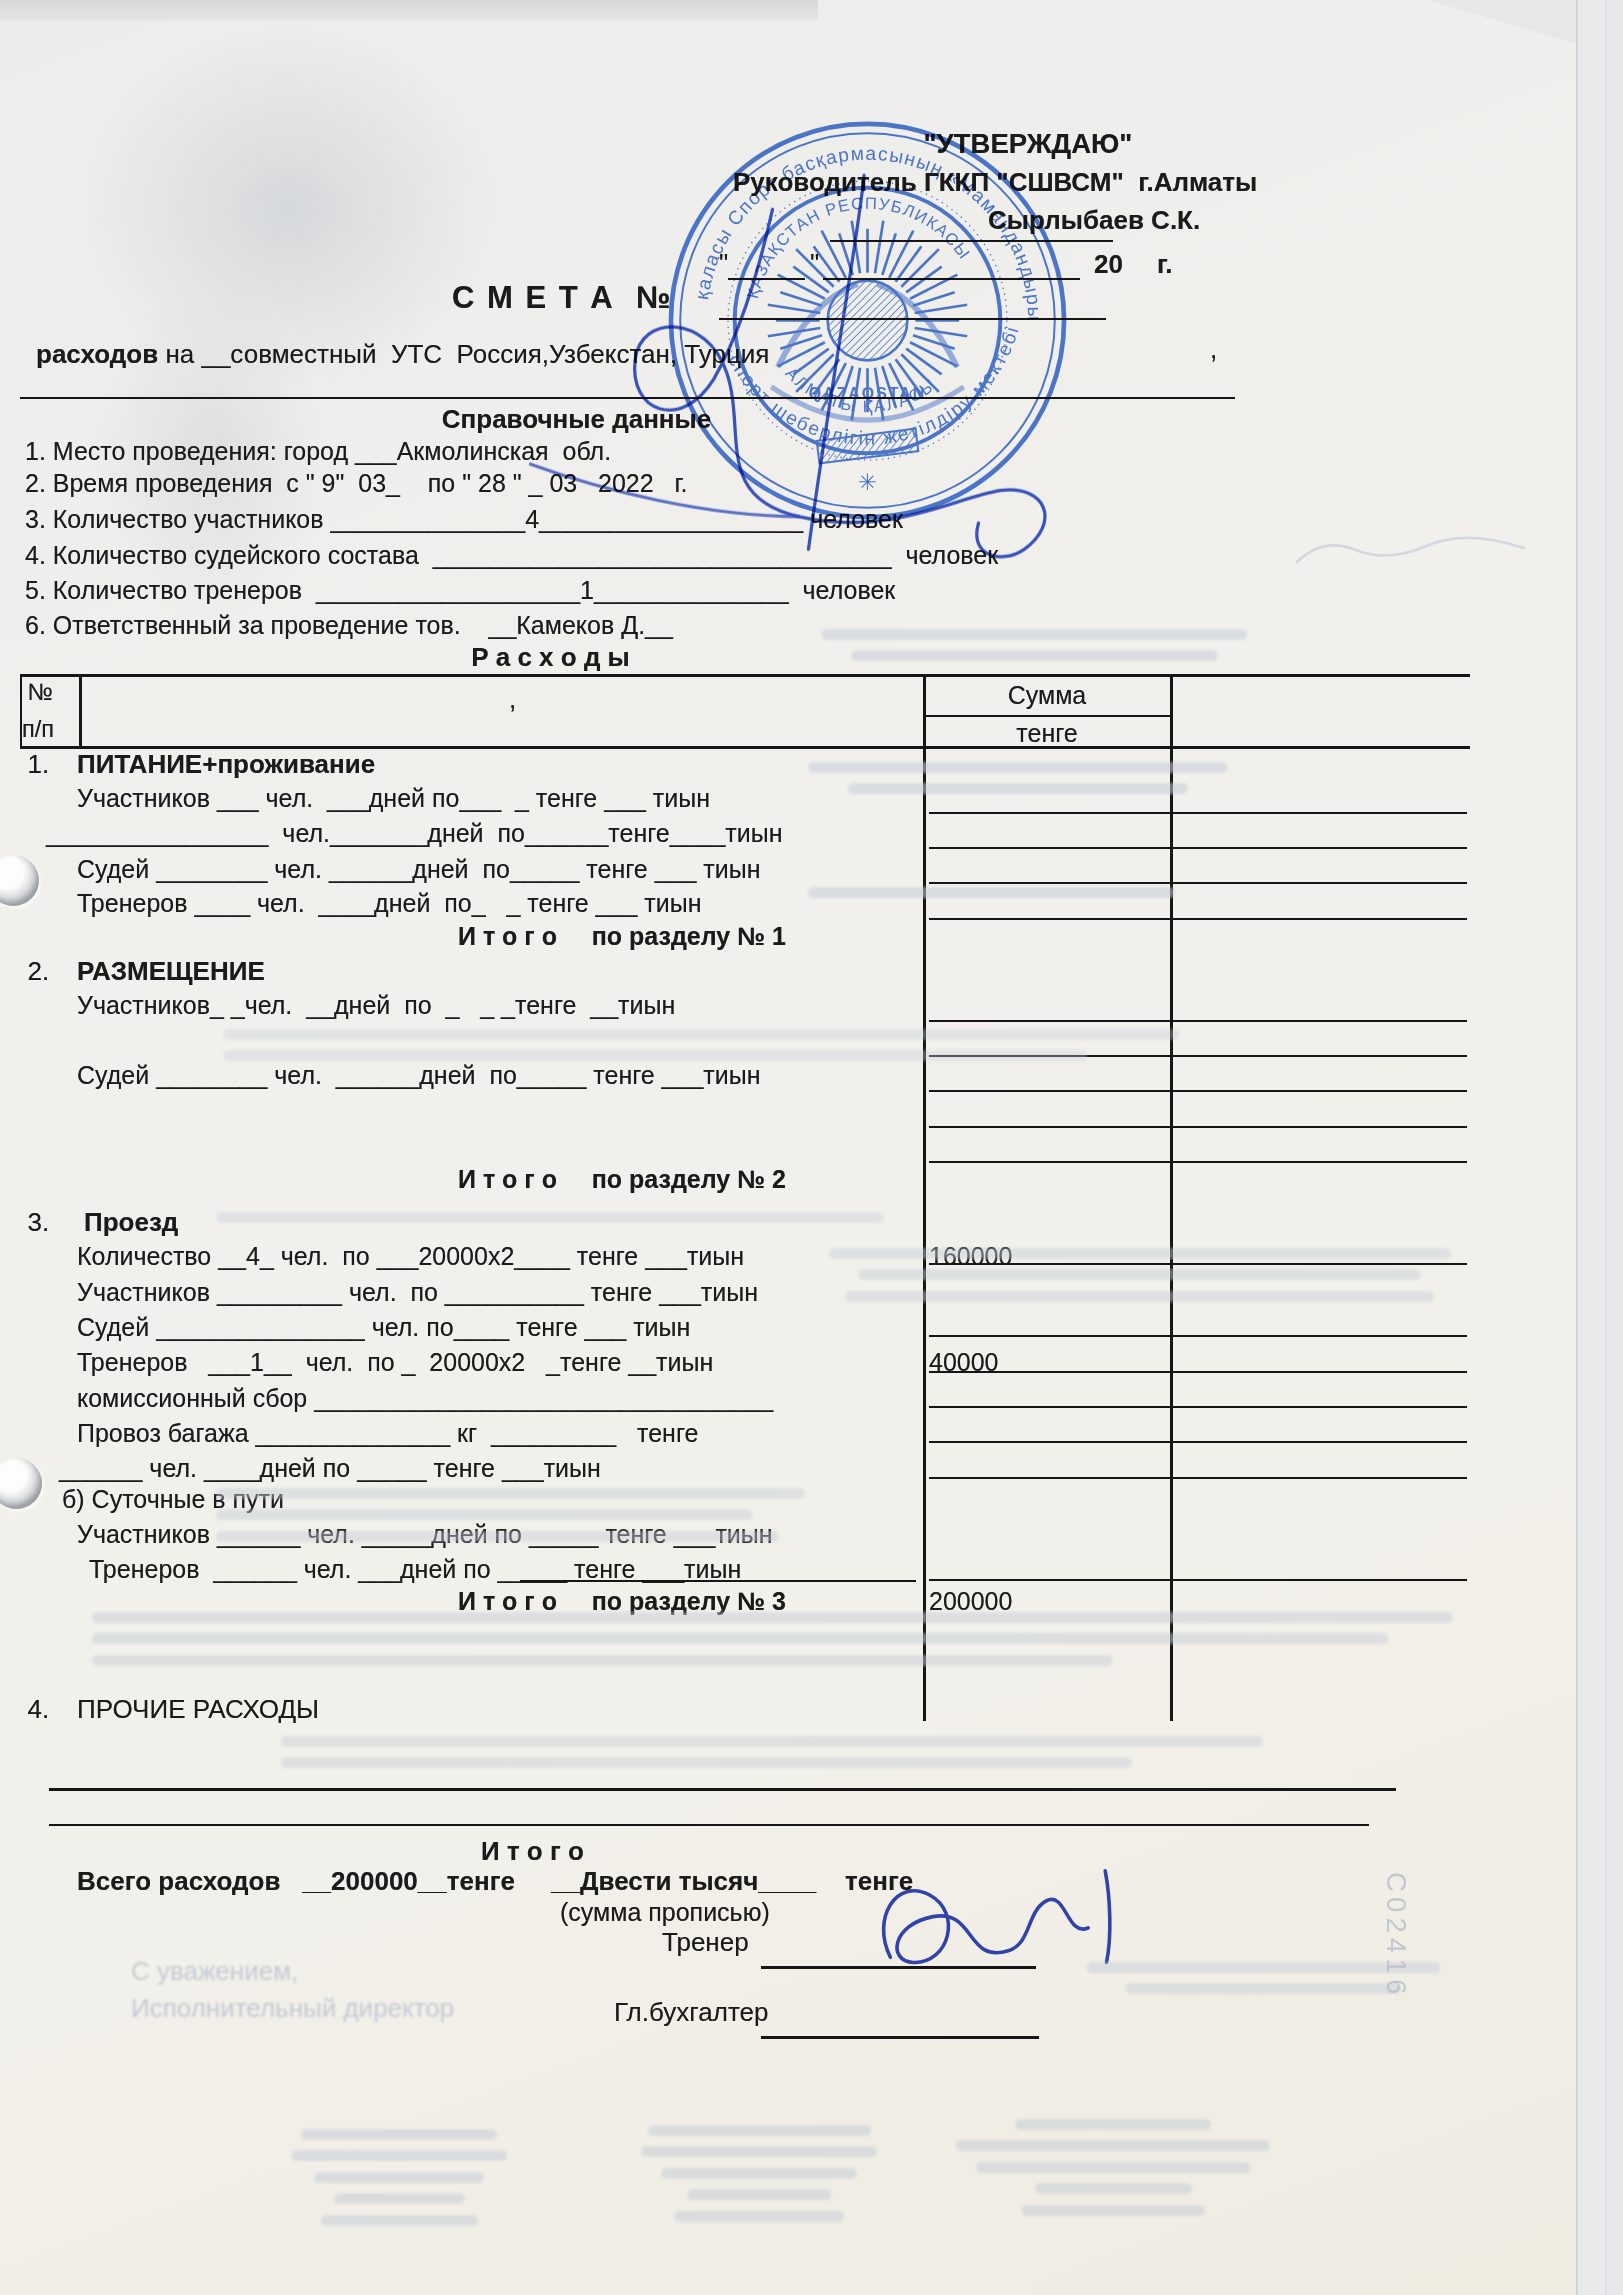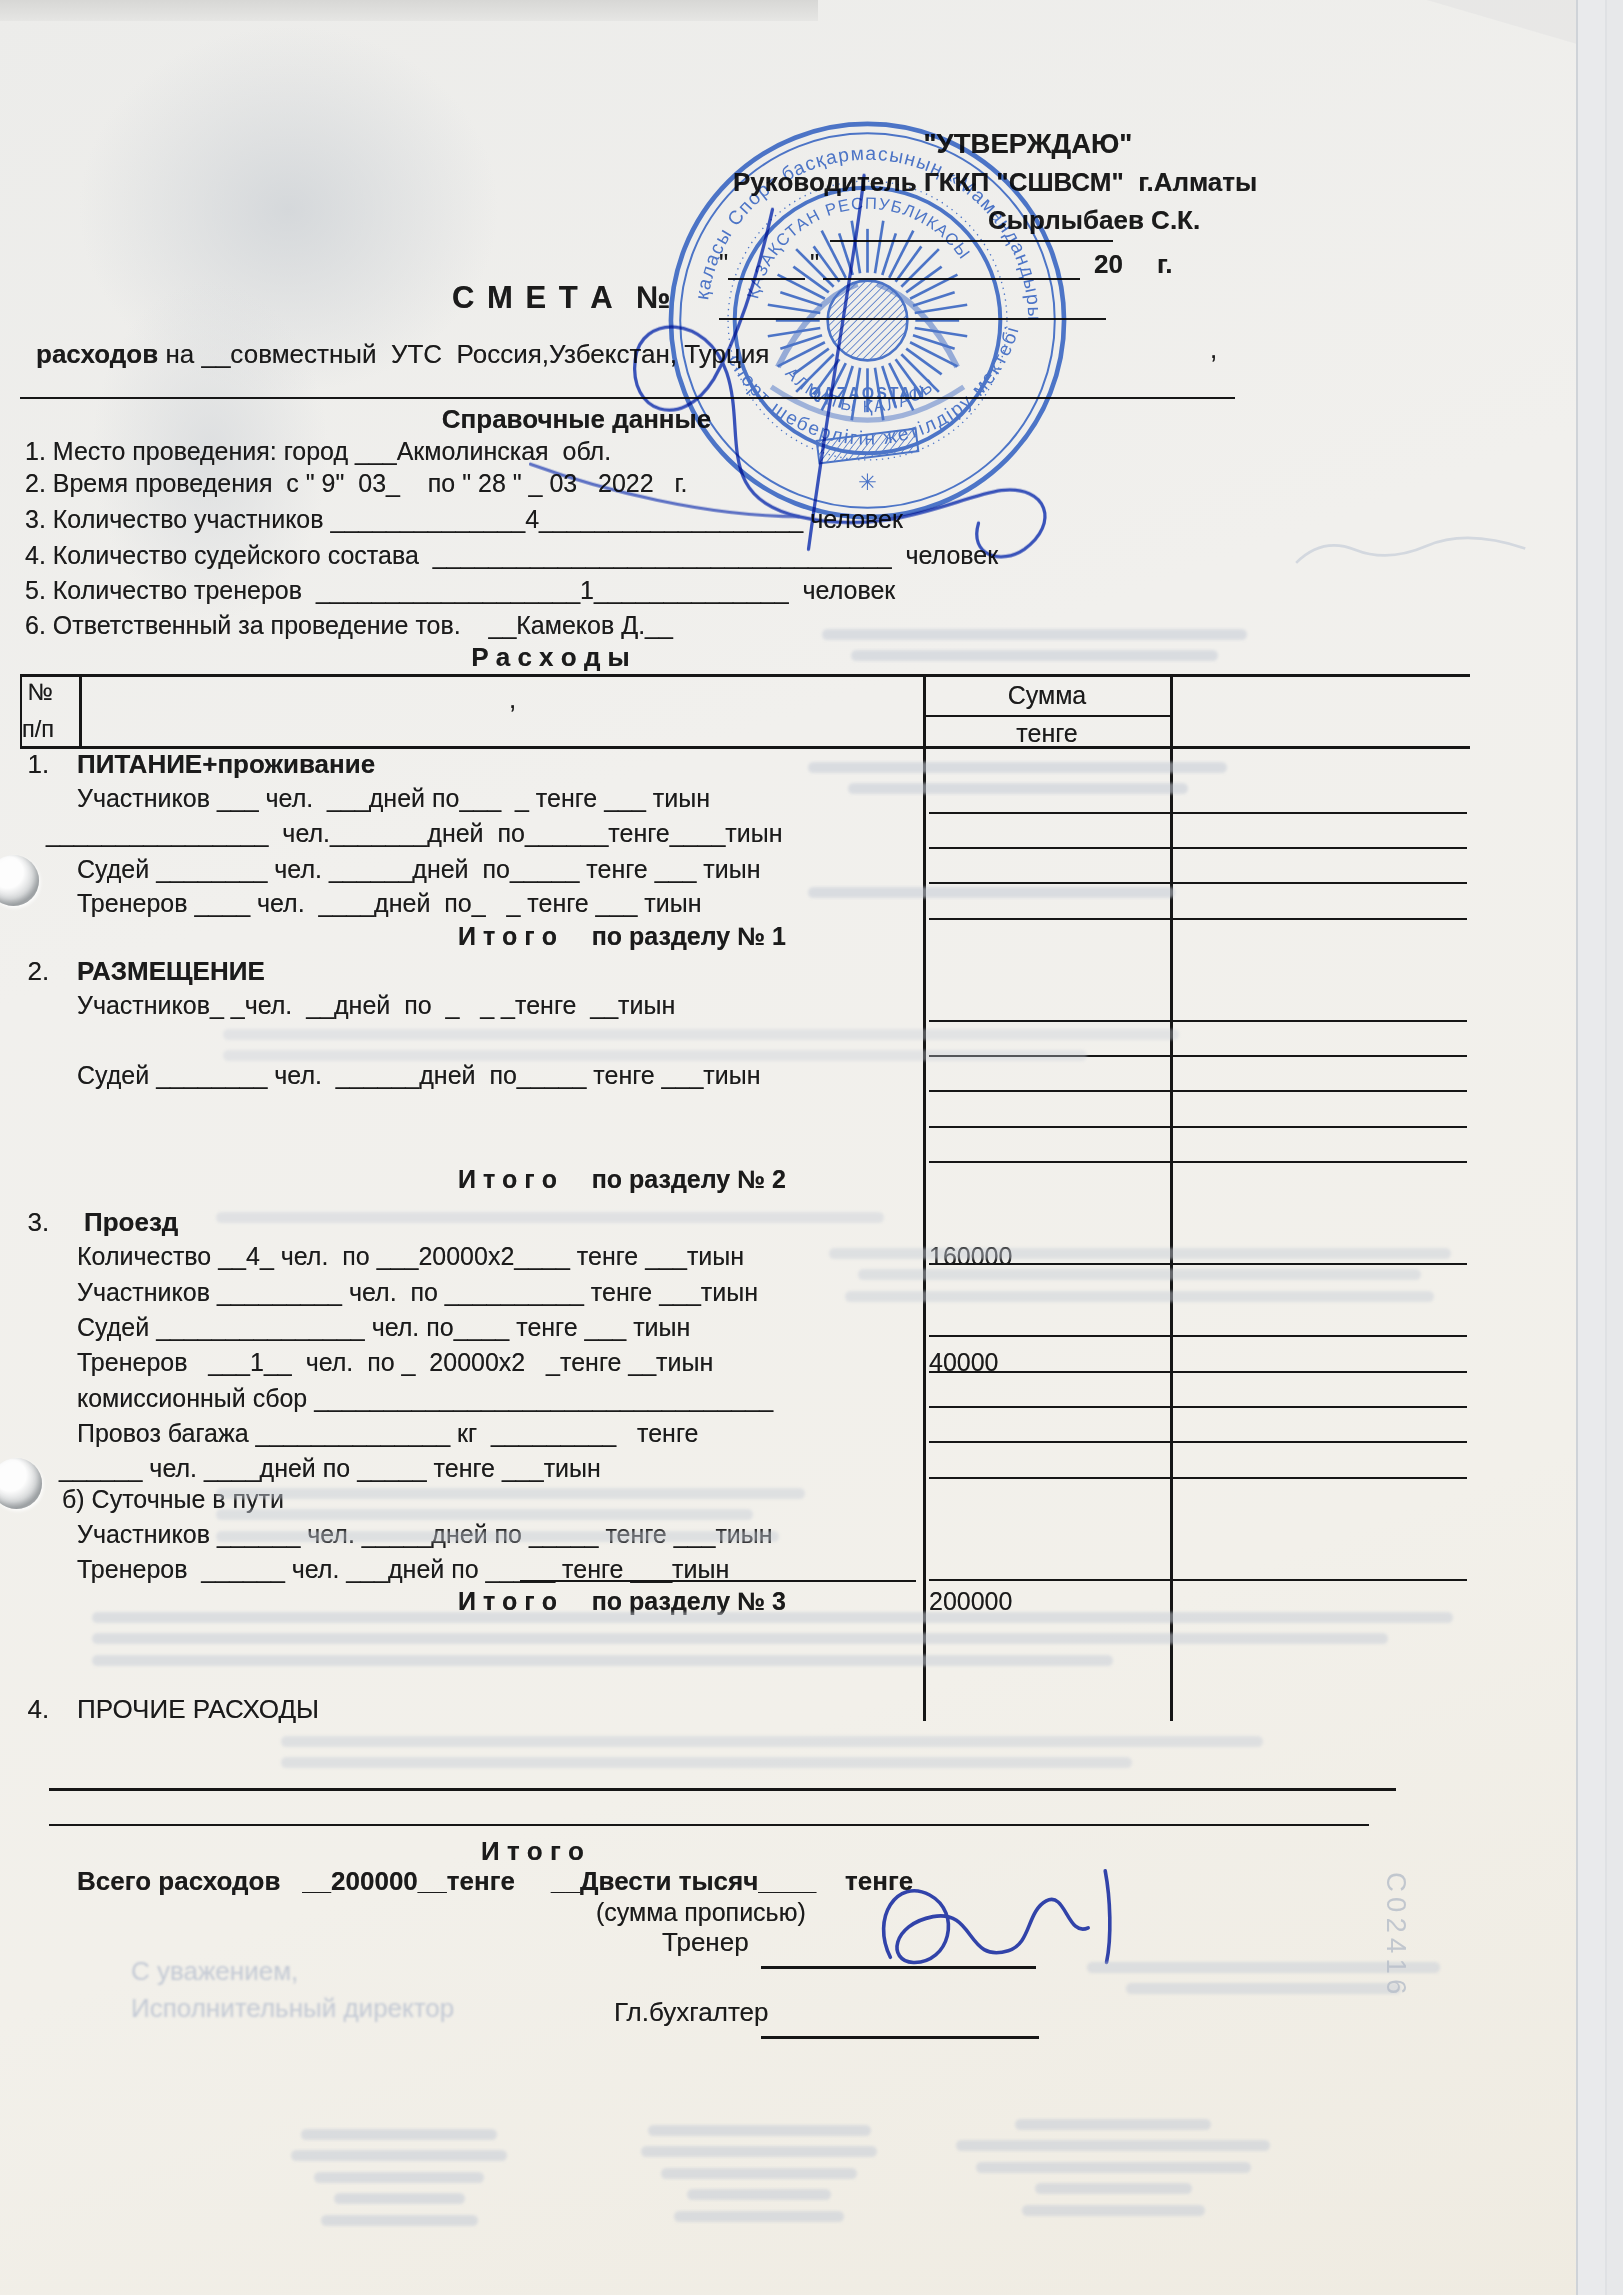--- a/index.html
+++ b/index.html
@@ -128,33 +128,33 @@
   <div class="amount" style="top:1242px;">160000</div>
   <div class="t" style="left:77px;top:1278px;">Участников _________ чел.  по __________ тенге ___тиын</div>
   <div class="t" style="left:77px;top:1313px;">Судей _______________ чел. по____ тенге ___ тиын</div>
   <div class="t" style="left:77px;top:1348px;">Тренеров   ___1__  чел.  по _  20000х2   _тенге __тиын</div>
   <div class="amount" style="top:1348px;">40000</div>
   <div class="t" style="left:77px;top:1384px;">комиссионный сбор _________________________________</div>
   <div class="t" style="left:77px;top:1419px;">Провоз багажа ______________ кг  _________   тенге</div>
   <div class="t" style="left:59px;top:1454px;">______ чел. ____дней по _____ тенге ___тиын</div>
   <div class="t" style="left:62px;top:1485px;">б) Суточные в пути</div>
   <div class="t" style="left:77px;top:1520px;">Участников ______ чел. _____дней по _____ тенге ___тиын</div>
-  <div class="t" style="left:77px;top:1555px;">Тренеров  ______ чел. ___дней по _____ тенге ___тиын</div>
+  <div class="t" style="left:89px;top:1555px;">Тренеров  ______ чел. ___дней по _____ тенге ___тиын</div>
   <div class="rule" style="left:520px;top:1580px;width:396px;"></div>
   <div class="t b" style="left:458px;top:1587px;">И т о г о     по разделу № 3</div>
   <div class="amount" style="top:1587px;">200000</div>
 
   <div class="t" style="left:27.5px;top:1695px;font-size:26px;">4.</div>
   <div class="t" style="left:77px;top:1695px;font-size:26px;">ПРОЧИЕ РАСХОДЫ</div>
   <div class="rule" style="left:49px;top:1788px;width:1347px;border-top-width:3.3px;"></div>
   <div class="rule" style="left:49px;top:1824px;width:1320px;"></div>
 
   <div class="t b" style="left:481px;top:1837px;font-size:26px;">И т о г о</div>
   <div class="t b" style="left:77px;top:1867px;font-size:26px;">Всего расходов   __200000__тенге     __Двести тысяч____    тенге</div>
-  <div class="t" style="left:560px;top:1898px;margin-left:36px;">(сумма прописью)</div>
+  <div class="t" style="left:560px;top:1898px;">(сумма прописью)</div>
 
   <div class="t" style="left:662px;top:1928px;font-size:26px;">Тренер</div>
   <div class="rule" style="left:761px;top:1966px;width:275px;border-top-width:3.3px;"></div>
   <div class="t" style="left:614px;top:1998px;font-size:26px;">Гл.бухгалтер</div>
   <div class="rule" style="left:761px;top:2036px;width:278px;border-top-width:3.3px;"></div>
 
   <svg class="stamp" style="left:655px;top:108px;" width="425" height="425" viewBox="0 0 640 640">
     <defs>
       <path id="arcTop" d="M 78,320 A 242,242 0 0 1 562,320"></path>
       <path id="arcBot" d="M 92,332 A 236,236 0 0 0 548,332"></path>

